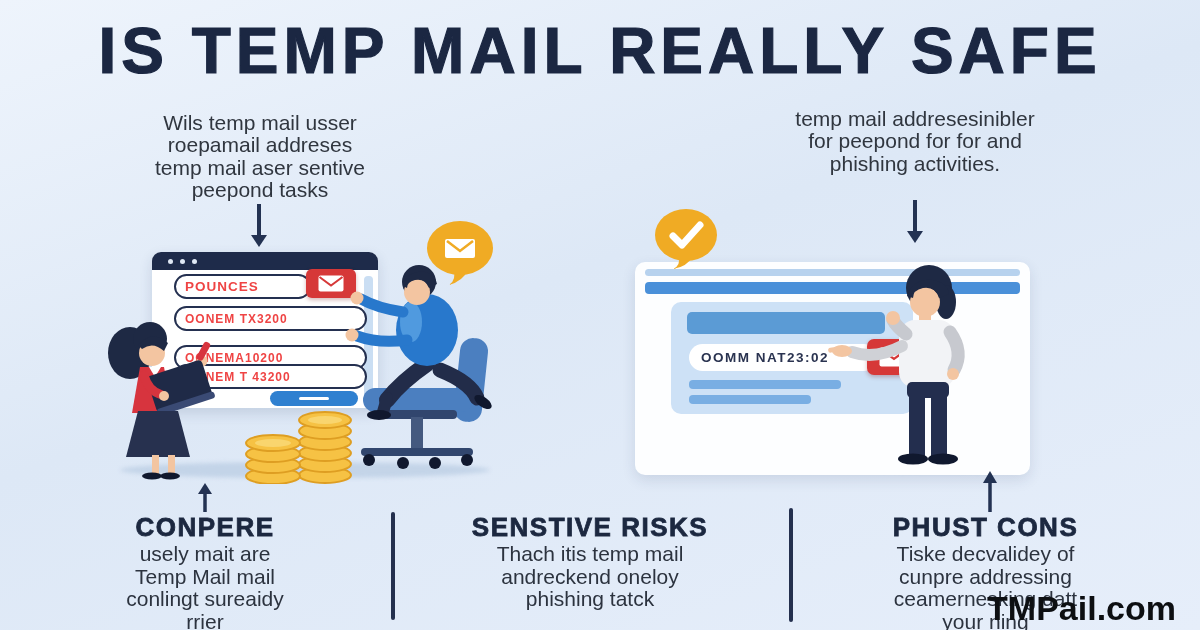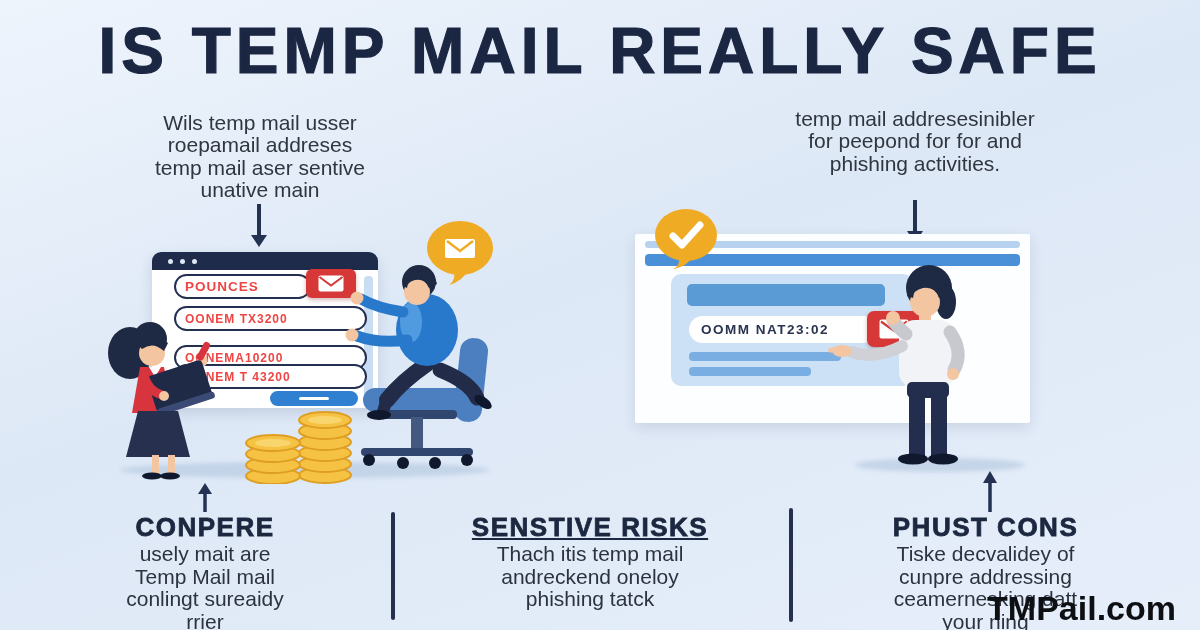--- a/index.html
+++ b/index.html
@@ -34,21 +34,21 @@
   .p3{left:22px;top:93px;width:180px;}
   .p4{left:22px;top:112px;width:180px;}
   .redbtn{position:absolute;background:#d63838;border-radius:6px;display:flex;align-items:center;
         justify-content:center;box-shadow:0 2px 4px rgba(120,20,20,.3);}
   .rb1{left:154px;top:17px;width:50px;height:29px;}
   .bluebtn{position:absolute;left:118px;top:139px;width:88px;height:15px;background:#2f80d0;
         border-radius:8px;display:flex;align-items:center;justify-content:center;}
   .bluebtn .dash{width:30px;height:3.5px;background:#fff;border-radius:2px;}
   .scrollstrip{position:absolute;right:5px;top:24px;bottom:8px;width:9px;background:#cadef3;border-radius:4px;}
   
-  .rwin{left:635px;top:234px;width:395px;height:189px;background:#fdfeff;border-radius:2px;
+  .rwin{left:635px;top:262px;width:395px;height:213px;background:#fdfeff;border-radius:10px;
         box-shadow:0 5px 14px rgba(30,50,90,.12);}
   .rs1{position:absolute;left:10px;right:10px;top:7px;height:7px;background:#b7d2ee;border-radius:4px;}
   .rs2{position:absolute;left:10px;right:10px;top:20px;height:12px;background:#4a90d9;border-radius:4px;}
   .panel{position:absolute;left:36px;top:40px;width:242px;height:112px;background:#cde1f6;border-radius:10px;}
   .panel-header{position:absolute;left:16px;top:10px;width:198px;height:22px;background:#5b9bd5;border-radius:5px;}
   .addr{position:absolute;left:18px;top:42px;width:176px;height:27px;background:#fff;border-radius:14px;
         display:flex;align-items:center;padding-left:12px;font-weight:bold;font-size:13.5px;
         letter-spacing:1.5px;color:#2a3350;}
   .rb2{left:196px;top:37px;width:54px;height:36px;border-radius:7px;}
   .tline{position:absolute;height:9px;background:#79aee3;border-radius:4px;}
@@ -56,39 +56,39 @@
   .tl2{left:18px;top:93px;width:122px;}
   
   .divider{width:3.5px;background:#24304e;border-radius:2px;}
   .dv1{left:391px;top:512px;height:108px;}
   .dv2{left:789px;top:508px;height:114px;}
   .col-h{font-size:26px;font-weight:bold;letter-spacing:1.5px;color:#1c2840;text-align:center;
         -webkit-text-stroke:0.8px #1c2840;}
   .col-b{font-size:21px;line-height:1.08;color:#2c333f;text-align:center;}
   .c1h{left:60px;top:512px;width:290px;}
   .c1b{left:60px;top:543px;width:290px;}
-  .c2h{left:415px;top:512px;width:350px;text-decoration:underline;}
+  .c2h{left:415px;top:512px;width:350px;}
   .c2b{left:415px;top:543px;width:350px;}
   .c3h{left:818px;top:512px;width:335px;}
   .c3b{left:818px;top:543px;width:335px;}
   .watermark{right:24px;bottom:2px;font-size:34px;font-weight:bold;color:#0d0f12;}
   .floorshadow{background:rgba(173,194,221,.55);border-radius:50%;filter:blur(2px);}
 </style>
 </head>
 <body>
 
 <div id="stage">
 
   <div class="abs title">IS TEMP MAIL REALLY SAFE</div>
 
   <div class="abs callout co-left">
     <div>Wils temp mail usser</div>
     <div>roepamail addreses</div>
     <div>temp mail aser sentive</div>
-    <div>unative main</div>
+    <div>peepond tasks</div>
   </div>
 
   <div class="abs callout co-right">
     <div>temp mail addresesinibler</div>
     <div>for peepond for for and</div>
     <div>phishing activities.</div>
   </div>
 
   <svg class="abs" style="left:248px;top:202px;" width="22" height="46" viewBox="0 0 22 46">
     <line x1="11" y1="2" x2="11" y2="34" stroke="#233252" stroke-width="4"></line>

